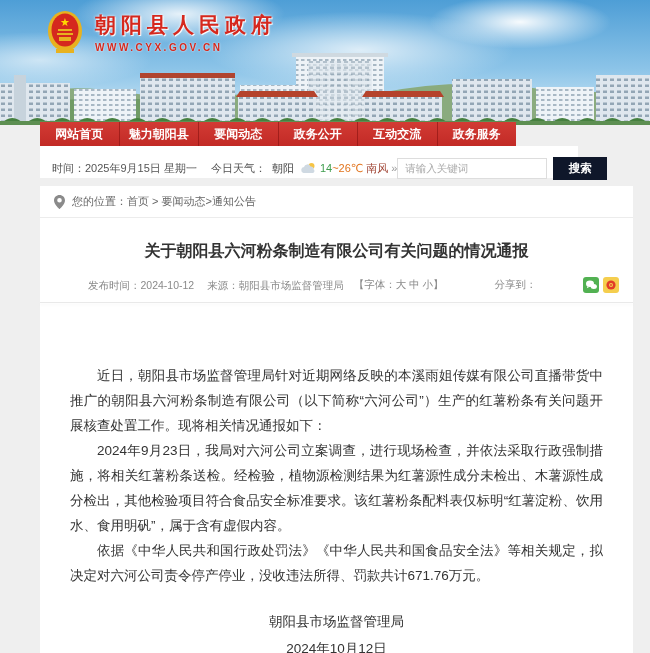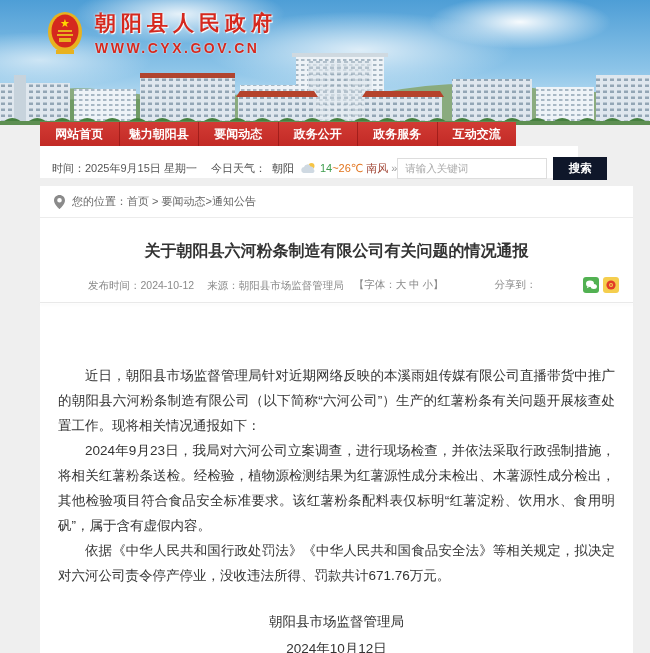--- a/index.html
+++ b/index.html
@@ -21,21 +21,21 @@
       linear-gradient(180deg, #4e9ed6 0%, #8cc4e8 55%, #d9edf8 100%);
   }
   .buildings { position:absolute; left:0; bottom:0; width:650px; height:72px; }
   .logo { position:absolute; top:9px; left:45px; display:flex; align-items:center; z-index:2; }
   .logo-text { margin-left:10px; }
   .site-name {
     font-size:21px; font-weight:bold; color:#d5281e; letter-spacing:5px;
     text-shadow: 0 0 3px #fff, 1px 1px 0 rgba(255,255,255,.9);
   }
   .site-url {
-    font-size:14px; color:#d5281e; letter-spacing:2.5px; margin-top:3px; font-weight:bold;
+    font-size:10px; color:#d5281e; letter-spacing:2.5px; margin-top:3px; font-weight:bold;
     text-shadow: 0 0 2px #fff;
   }
   
   .nav {
     position:absolute; top:122px; left:40px; width:476px; height:24px;
     background: linear-gradient(180deg,#d23b34,#c22a26);
     display:flex; z-index:3;
   }
   .nav-item {
     flex:1; display:flex; align-items:center; justify-content:center;
@@ -89,21 +89,21 @@
   .meta-left span { margin-right:10px; }
   .meta-right { display:flex; align-items:center;gap:39px; }
   .meta-right .fontctl { margin-right:12px; }
   .share-icons { display:flex; align-items:center; margin-left:4px; }
   .share-icons .sicon { margin-left:4px; display:flex; cursor:pointer; }
   .meta-divider {
     margin-top:9px; height:1px; background:#e9e9e9;
     box-shadow: 0 2px 3px rgba(0,0,0,.05);
   }
   .article-body {
-    margin-top:60px; padding:0 18px; font-size:13.5px; color:#333;
+    margin-top:60px; padding:0 30px; font-size:13.5px; color:#333;
     line-height:25px; text-align:justify;
   }
   .article-body p { text-indent:2em; }
   .signature-block {
     margin-top:20px; text-align:center; font-size:13.5px; color:#333; line-height:27px;
   }
 </style>
 </head>
 <body>
 
@@ -157,22 +157,22 @@
       <div class="site-url">WWW.CYX.GOV.CN</div>
     </div>
   </div>
 </div>
 
 <div class="nav">
   <div class="nav-item">网站首页</div>
   <div class="nav-item">魅力朝阳县</div>
   <div class="nav-item">要闻动态</div>
   <div class="nav-item">政务公开</div>
+  <div class="nav-item">互动交流</div>
   <div class="nav-item">政务服务</div>
-  <div class="nav-item">互动交流</div>
 </div>
 
 <div class="infobar">
   <div class="info-left">
     <span>时间：2025年9月15日 星期一</span>
     <span class="sep"></span>
     <span>今日天气：</span>
     <span class="weather-city">朝阳</span>
     <svg class="weather-icon" width="16" height="12" viewBox="0 0 16 12">
       <circle cx="10.5" cy="4" r="3" fill="#f6c444"></circle>

